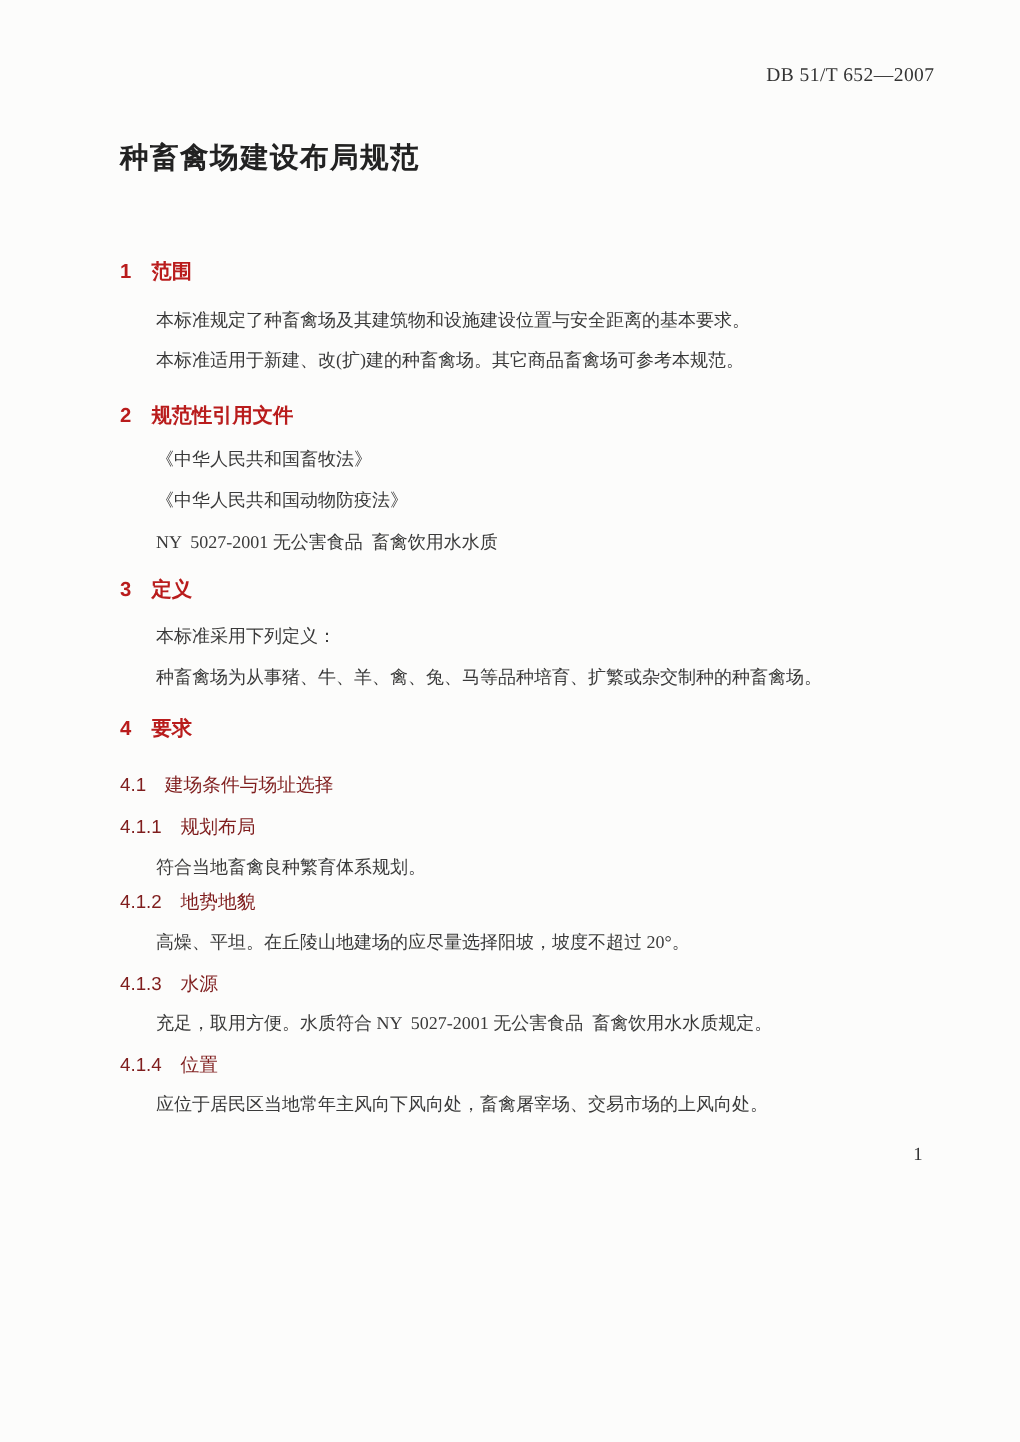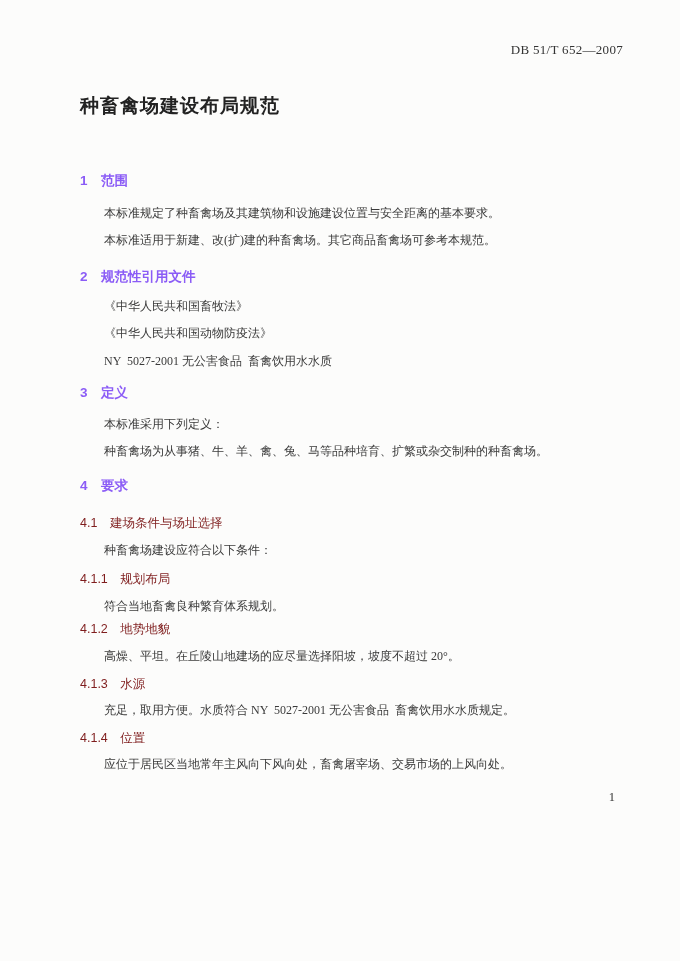--- a/index.html
+++ b/index.html
@@ -34,21 +34,21 @@
     font-size: 19px;
     line-height: 24px;
     color: #222;
     letter-spacing: 1px;
   }
   .h1 {
     font-family: "Liberation Sans", "DejaVu Sans", sans-serif;
     font-weight: bold;
     font-size: 13.5px;
     line-height: 18px;
-    color: #8b5cf6;
+    color: #b91c1c;
     white-space: pre-wrap;
   }
   .h2 {
     font-family: "Liberation Sans", "DejaVu Sans", sans-serif;
     font-weight: normal;
     font-size: 12.5px;
     line-height: 18px;
     color: #7f1d1d;
     white-space: pre-wrap;
   }
@@ -98,21 +98,20 @@
   <div class="h1" style="margin-top:13px">3　定义</div>
 
   <p class="para" style="margin-top:12px">本标准采用下列定义：</p>
 
   <p class="para" style="margin-top:7px">种畜禽场为从事猪、牛、羊、禽、兔、马等品种培育、扩繁或杂交制种的种畜禽场。</p>
 
   <div class="h1" style="margin-top:16px">4　要求</div>
 
   <div class="h2" style="margin-top:19px">4.1　建场条件与场址选择</div>
 
-  <p class="para" style="margin-top:8px">种畜禽场建设应符合以下条件：</p>
 
   <div class="h2" style="margin-top:10px">4.1.1　规划布局</div>
 
   <p class="para" style="margin-top:8px">符合当地畜禽良种繁育体系规划。</p>
 
   <div class="h2" style="margin-top:4px">4.1.2　地势地貌</div>
 
   <p class="para" style="margin-top:8px">高燥、平坦。在丘陵山地建场的应尽量选择阳坡，坡度不超过 20°。</p>
 
   <div class="h2" style="margin-top:9px">4.1.3　水源</div>

